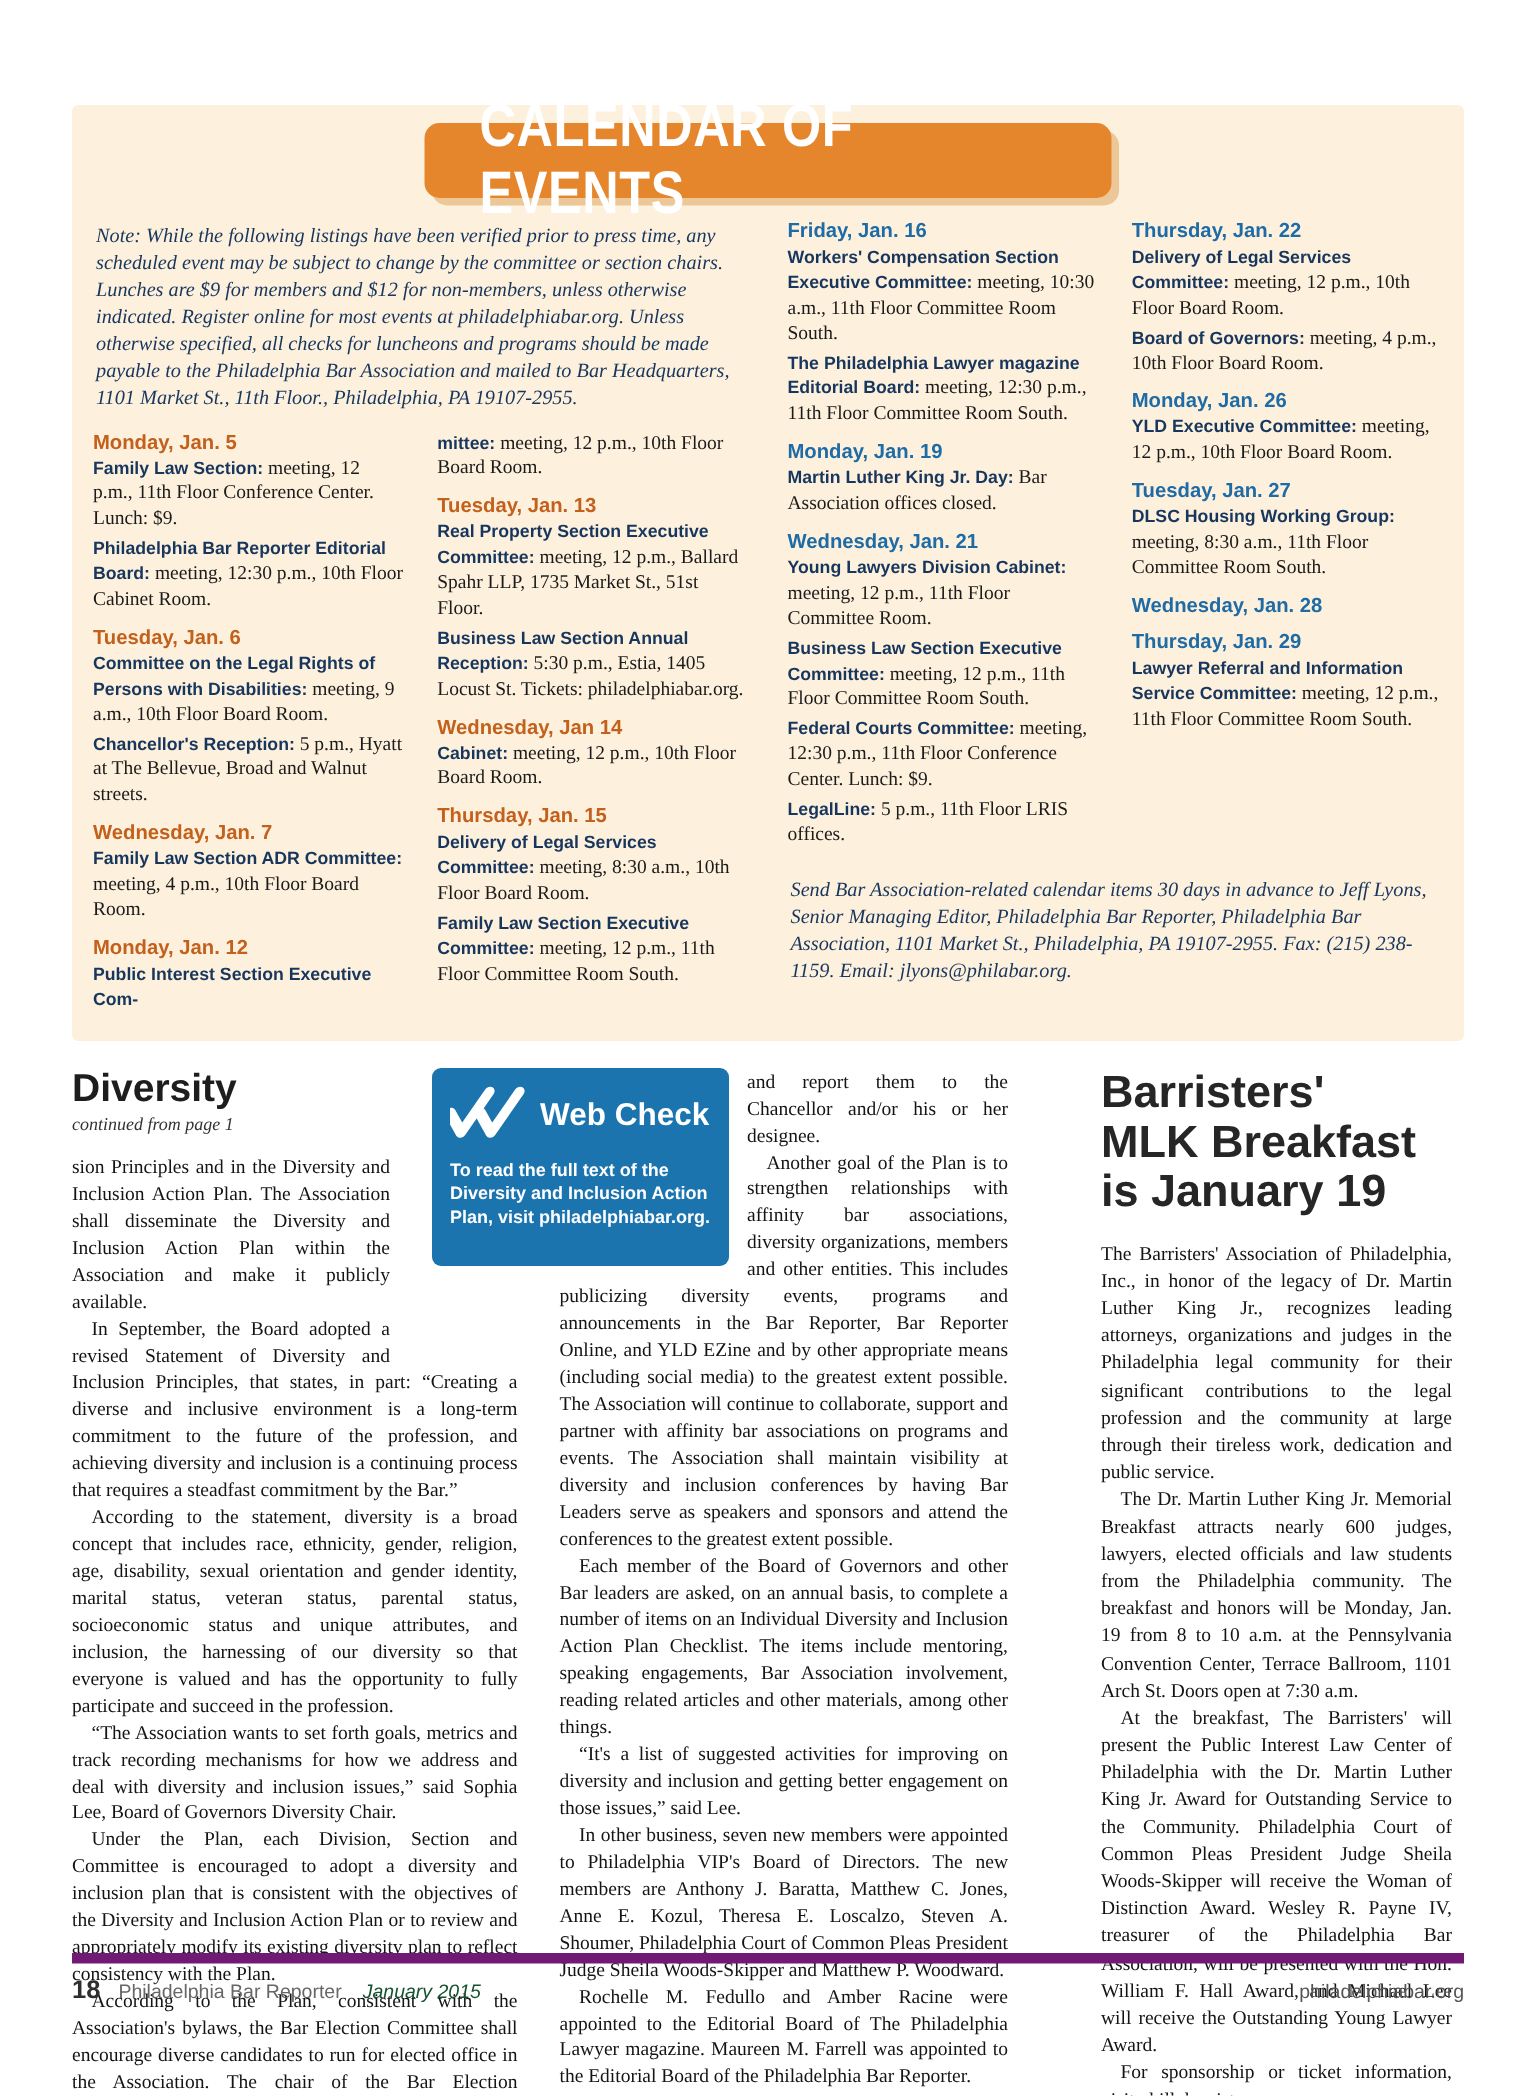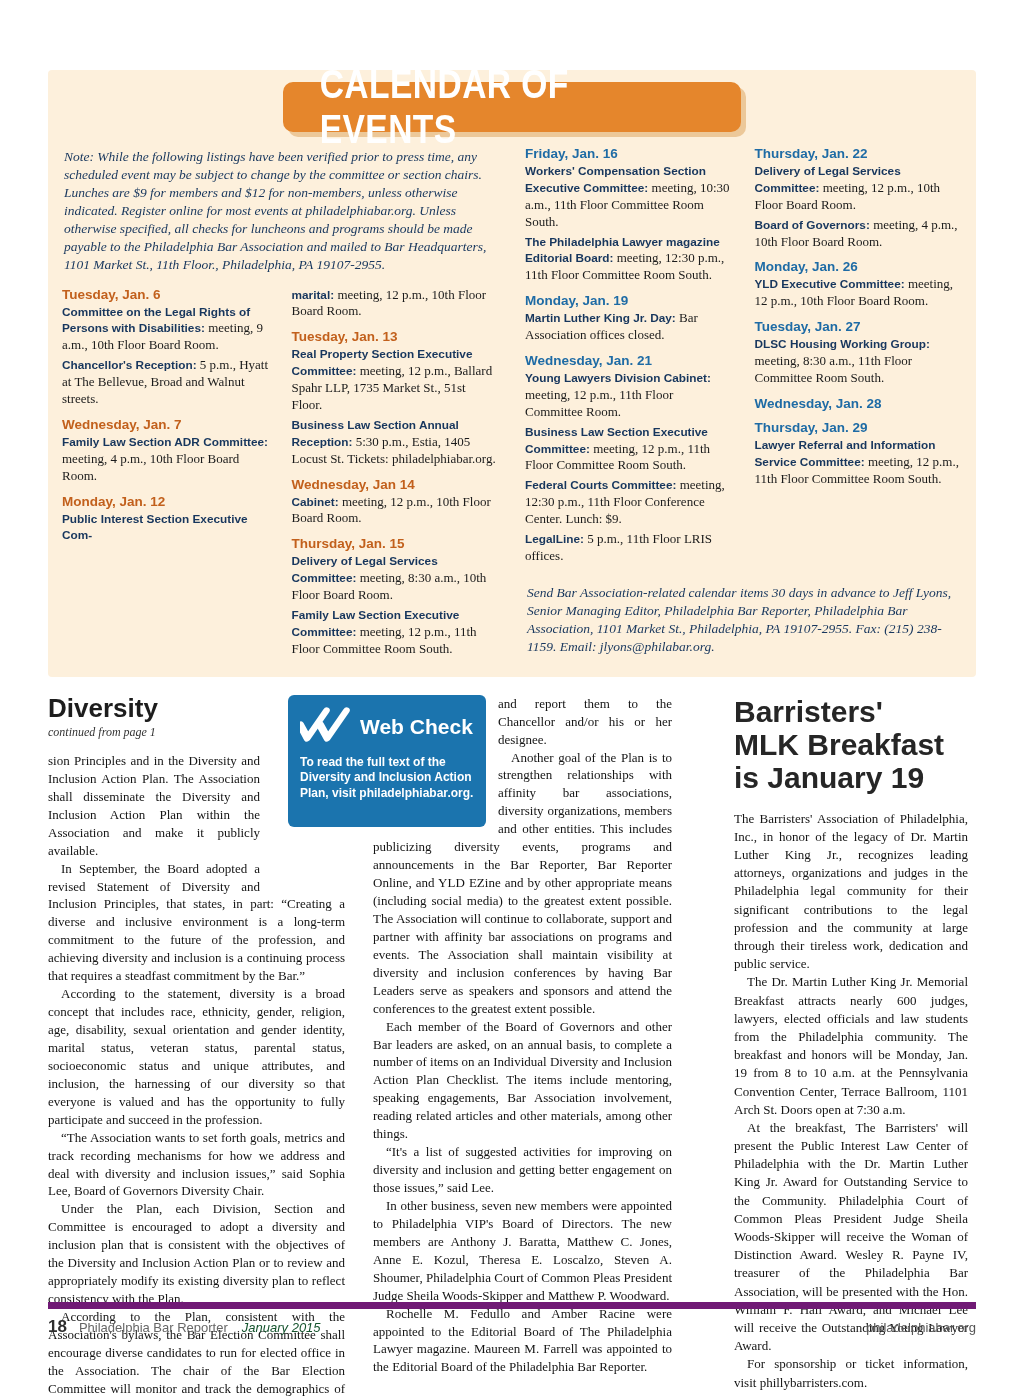--- a/index.html
+++ b/index.html
@@ -67,36 +67,41 @@
   <section class="calendar">
     <div class="cal-banner">
       <span class="banner-inner">CALENDAR OF EVENTS</span>
     </div>
     <div class="cal-body">
       <div class="cal-half">
         <p class="cal-note">Note: While the following listings have been verified prior to press time, any scheduled event may be subject to change by the committee or section chairs. Lunches are $9 for members and $12 for non-members, unless otherwise indicated. Register online for most events at philadelphiabar.org. Unless otherwise specified, all checks for luncheons and programs should be made payable to the Philadelphia Bar Association and mailed to Bar Headquarters, 1101 Market St., 11th Floor., Philadelphia, PA 19107-2955.</p>
         <div class="cal-cols">
           <div class="cal-col">
               <div class="cal-group">
+                <div class="day orange">Monday, Jan. 5</div>
+                <p class="event"><b>Family Law Section:</b> meeting, 12 p.m., 11th Floor Conference Center. Lunch: $9.</p>
+                <p class="event"><b>Philadelphia Bar Reporter Editorial Board:</b> meeting, 12:30 p.m., 10th Floor Cabinet Room.</p>
+              </div>
+              <div class="cal-group">
                 <div class="day orange">Tuesday, Jan. 6</div>
                 <p class="event"><b>Committee on the Legal Rights of Persons with Disabilities:</b> meeting, 9 a.m., 10th Floor Board Room.</p>
                 <p class="event"><b>Chancellor's Reception:</b> 5 p.m., Hyatt at The Bellevue, Broad and Walnut streets.</p>
               </div>
               <div class="cal-group">
                 <div class="day orange">Wednesday, Jan. 7</div>
                 <p class="event"><b>Family Law Section ADR Committee:</b> meeting, 4 p.m., 10th Floor Board Room.</p>
               </div>
               <div class="cal-group">
                 <div class="day orange">Monday, Jan. 12</div>
                 <p class="event"><b>Public Interest Section Executive Com-</b></p>
               </div>
             </div>
           <div class="cal-col">
               <div class="cal-group">
-                <p class="event"><b>marital:</b> meeting, 12 p.m., 10th Floor Board Room.</p>
+                <p class="event"><b>mittee:</b> meeting, 12 p.m., 10th Floor Board Room.</p>
               </div>
               <div class="cal-group">
                 <div class="day orange">Tuesday, Jan. 13</div>
                 <p class="event"><b>Real Property Section Executive Committee:</b> meeting, 12 p.m., Ballard Spahr LLP, 1735 Market St., 51st Floor.</p>
                 <p class="event"><b>Business Law Section Annual Reception:</b> 5:30 p.m., Estia, 1405 Locust St. Tickets: philadelphiabar.org.</p>
               </div>
               <div class="cal-group">
                 <div class="day orange">Wednesday, Jan 14</div>
                 <p class="event"><b>Cabinet:</b> meeting, 12 p.m., 10th Floor Board Room.</p>
               </div>

